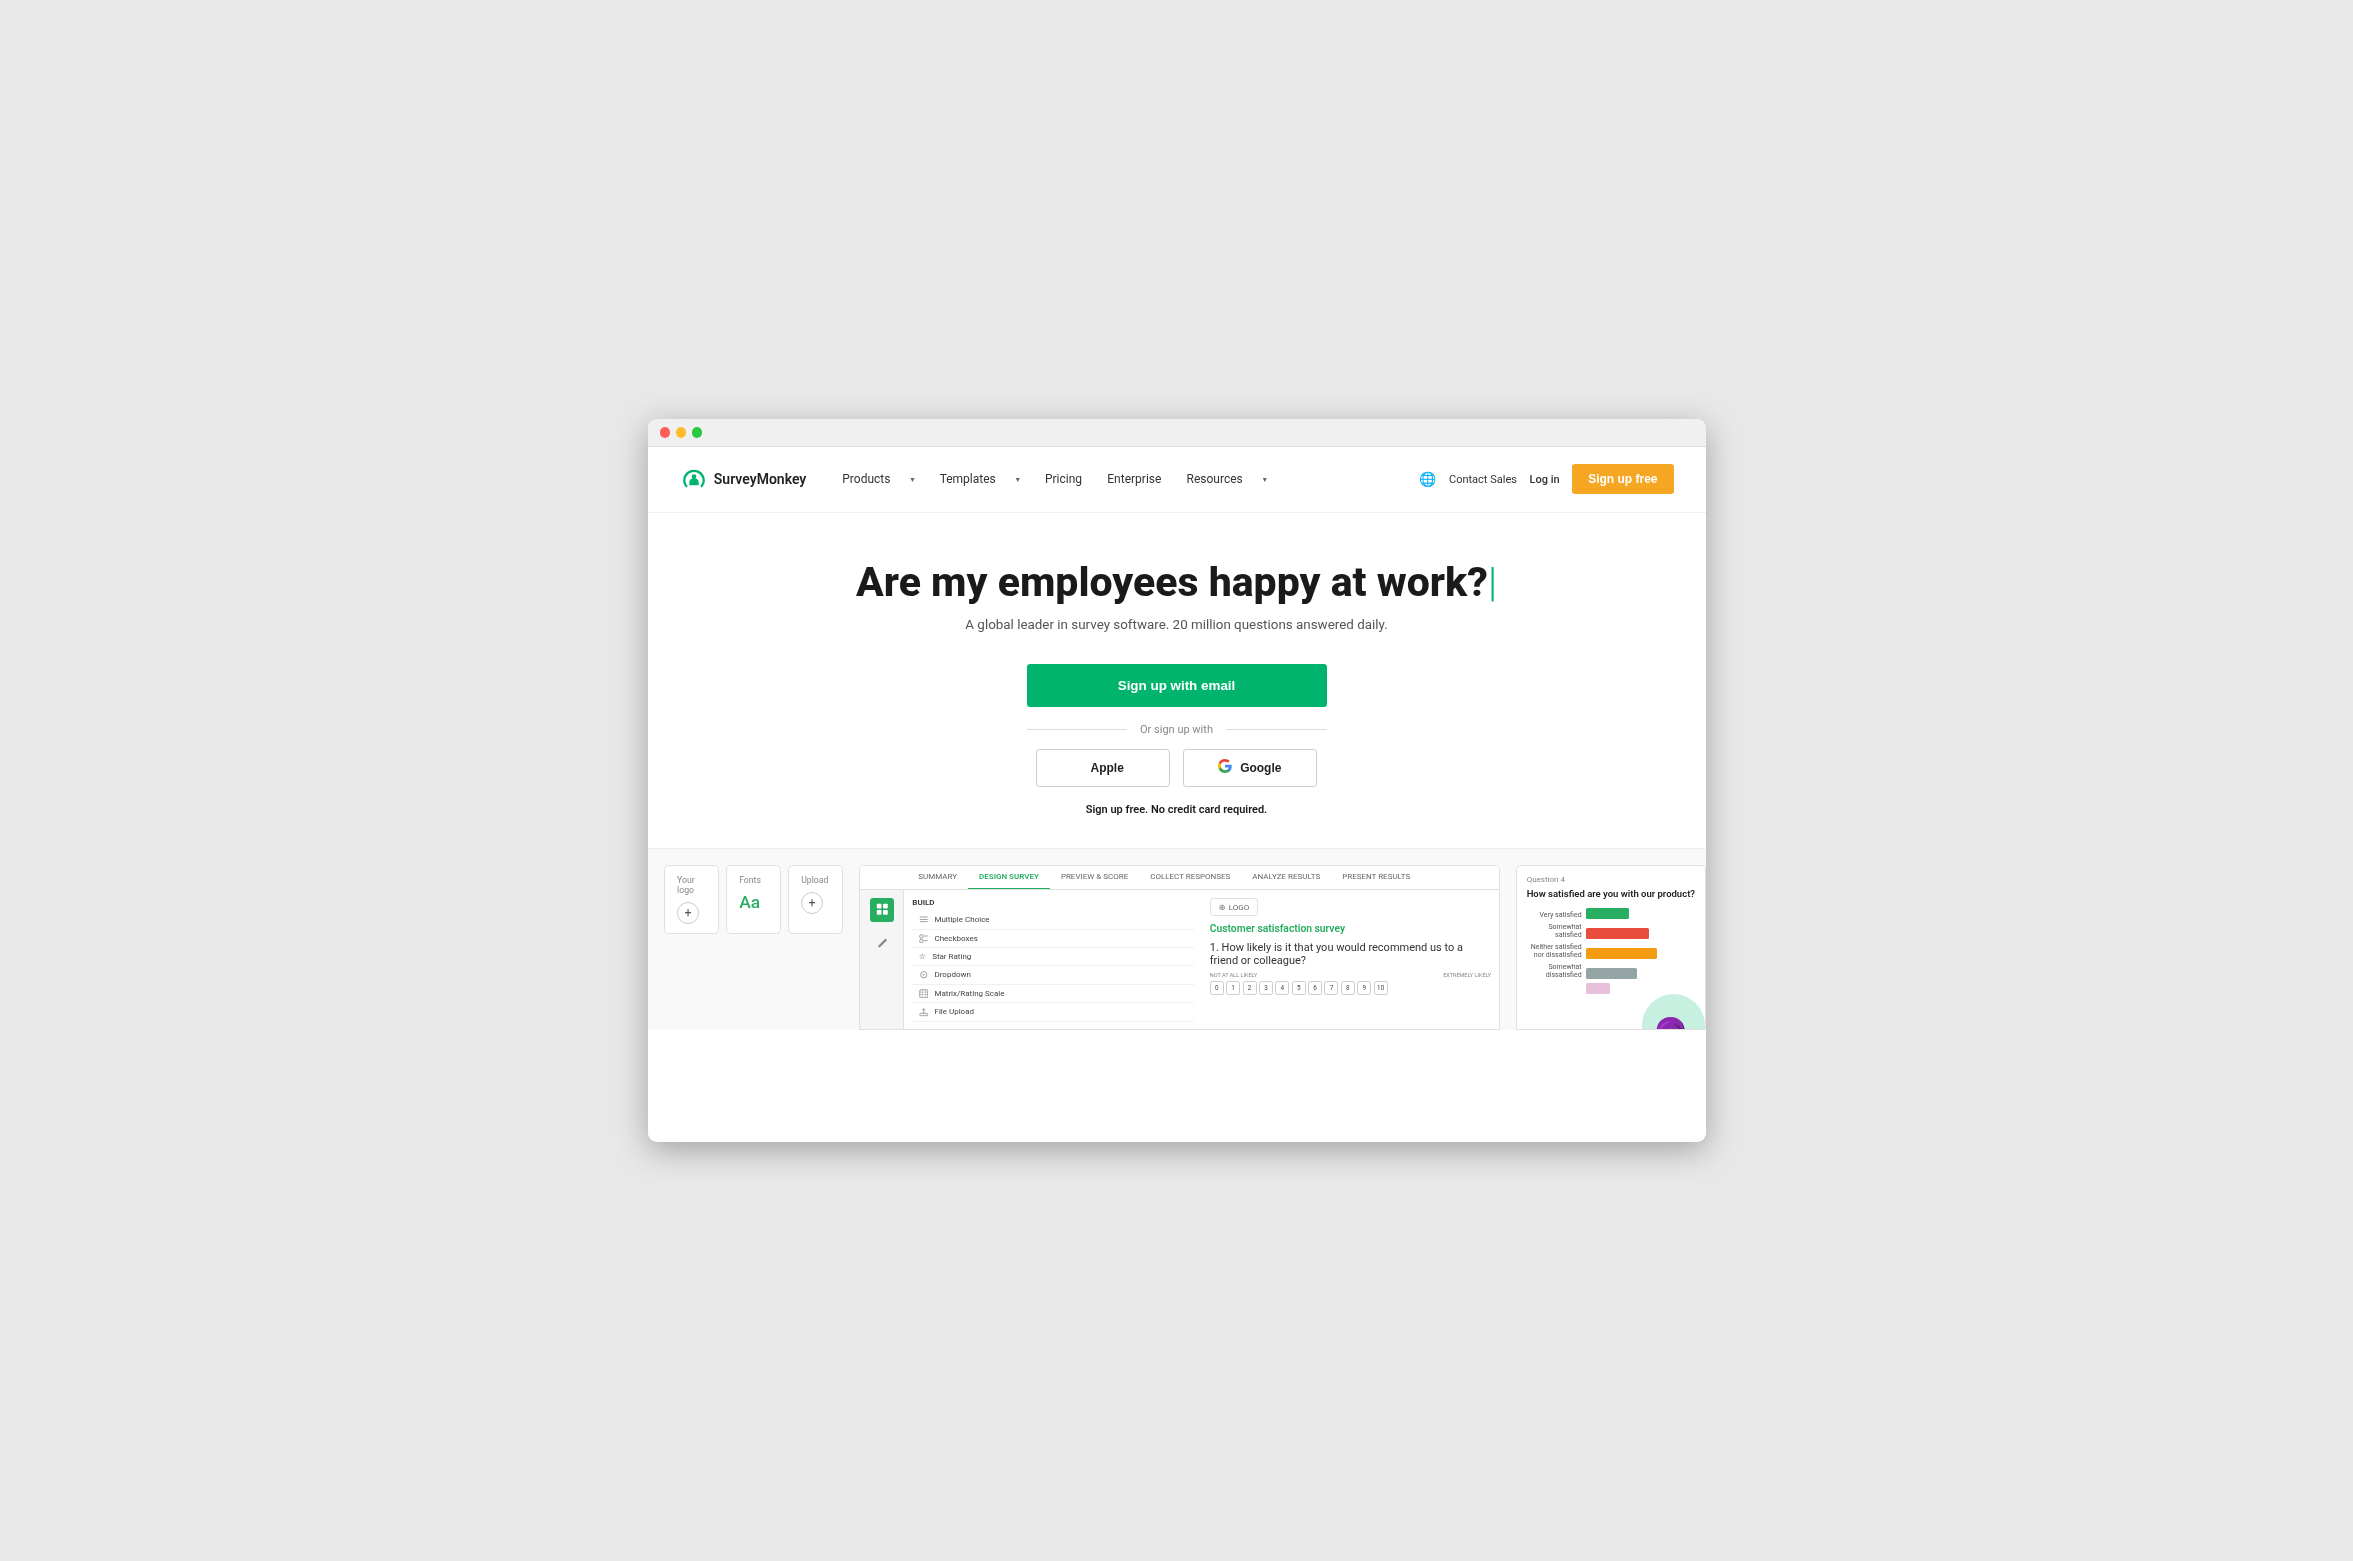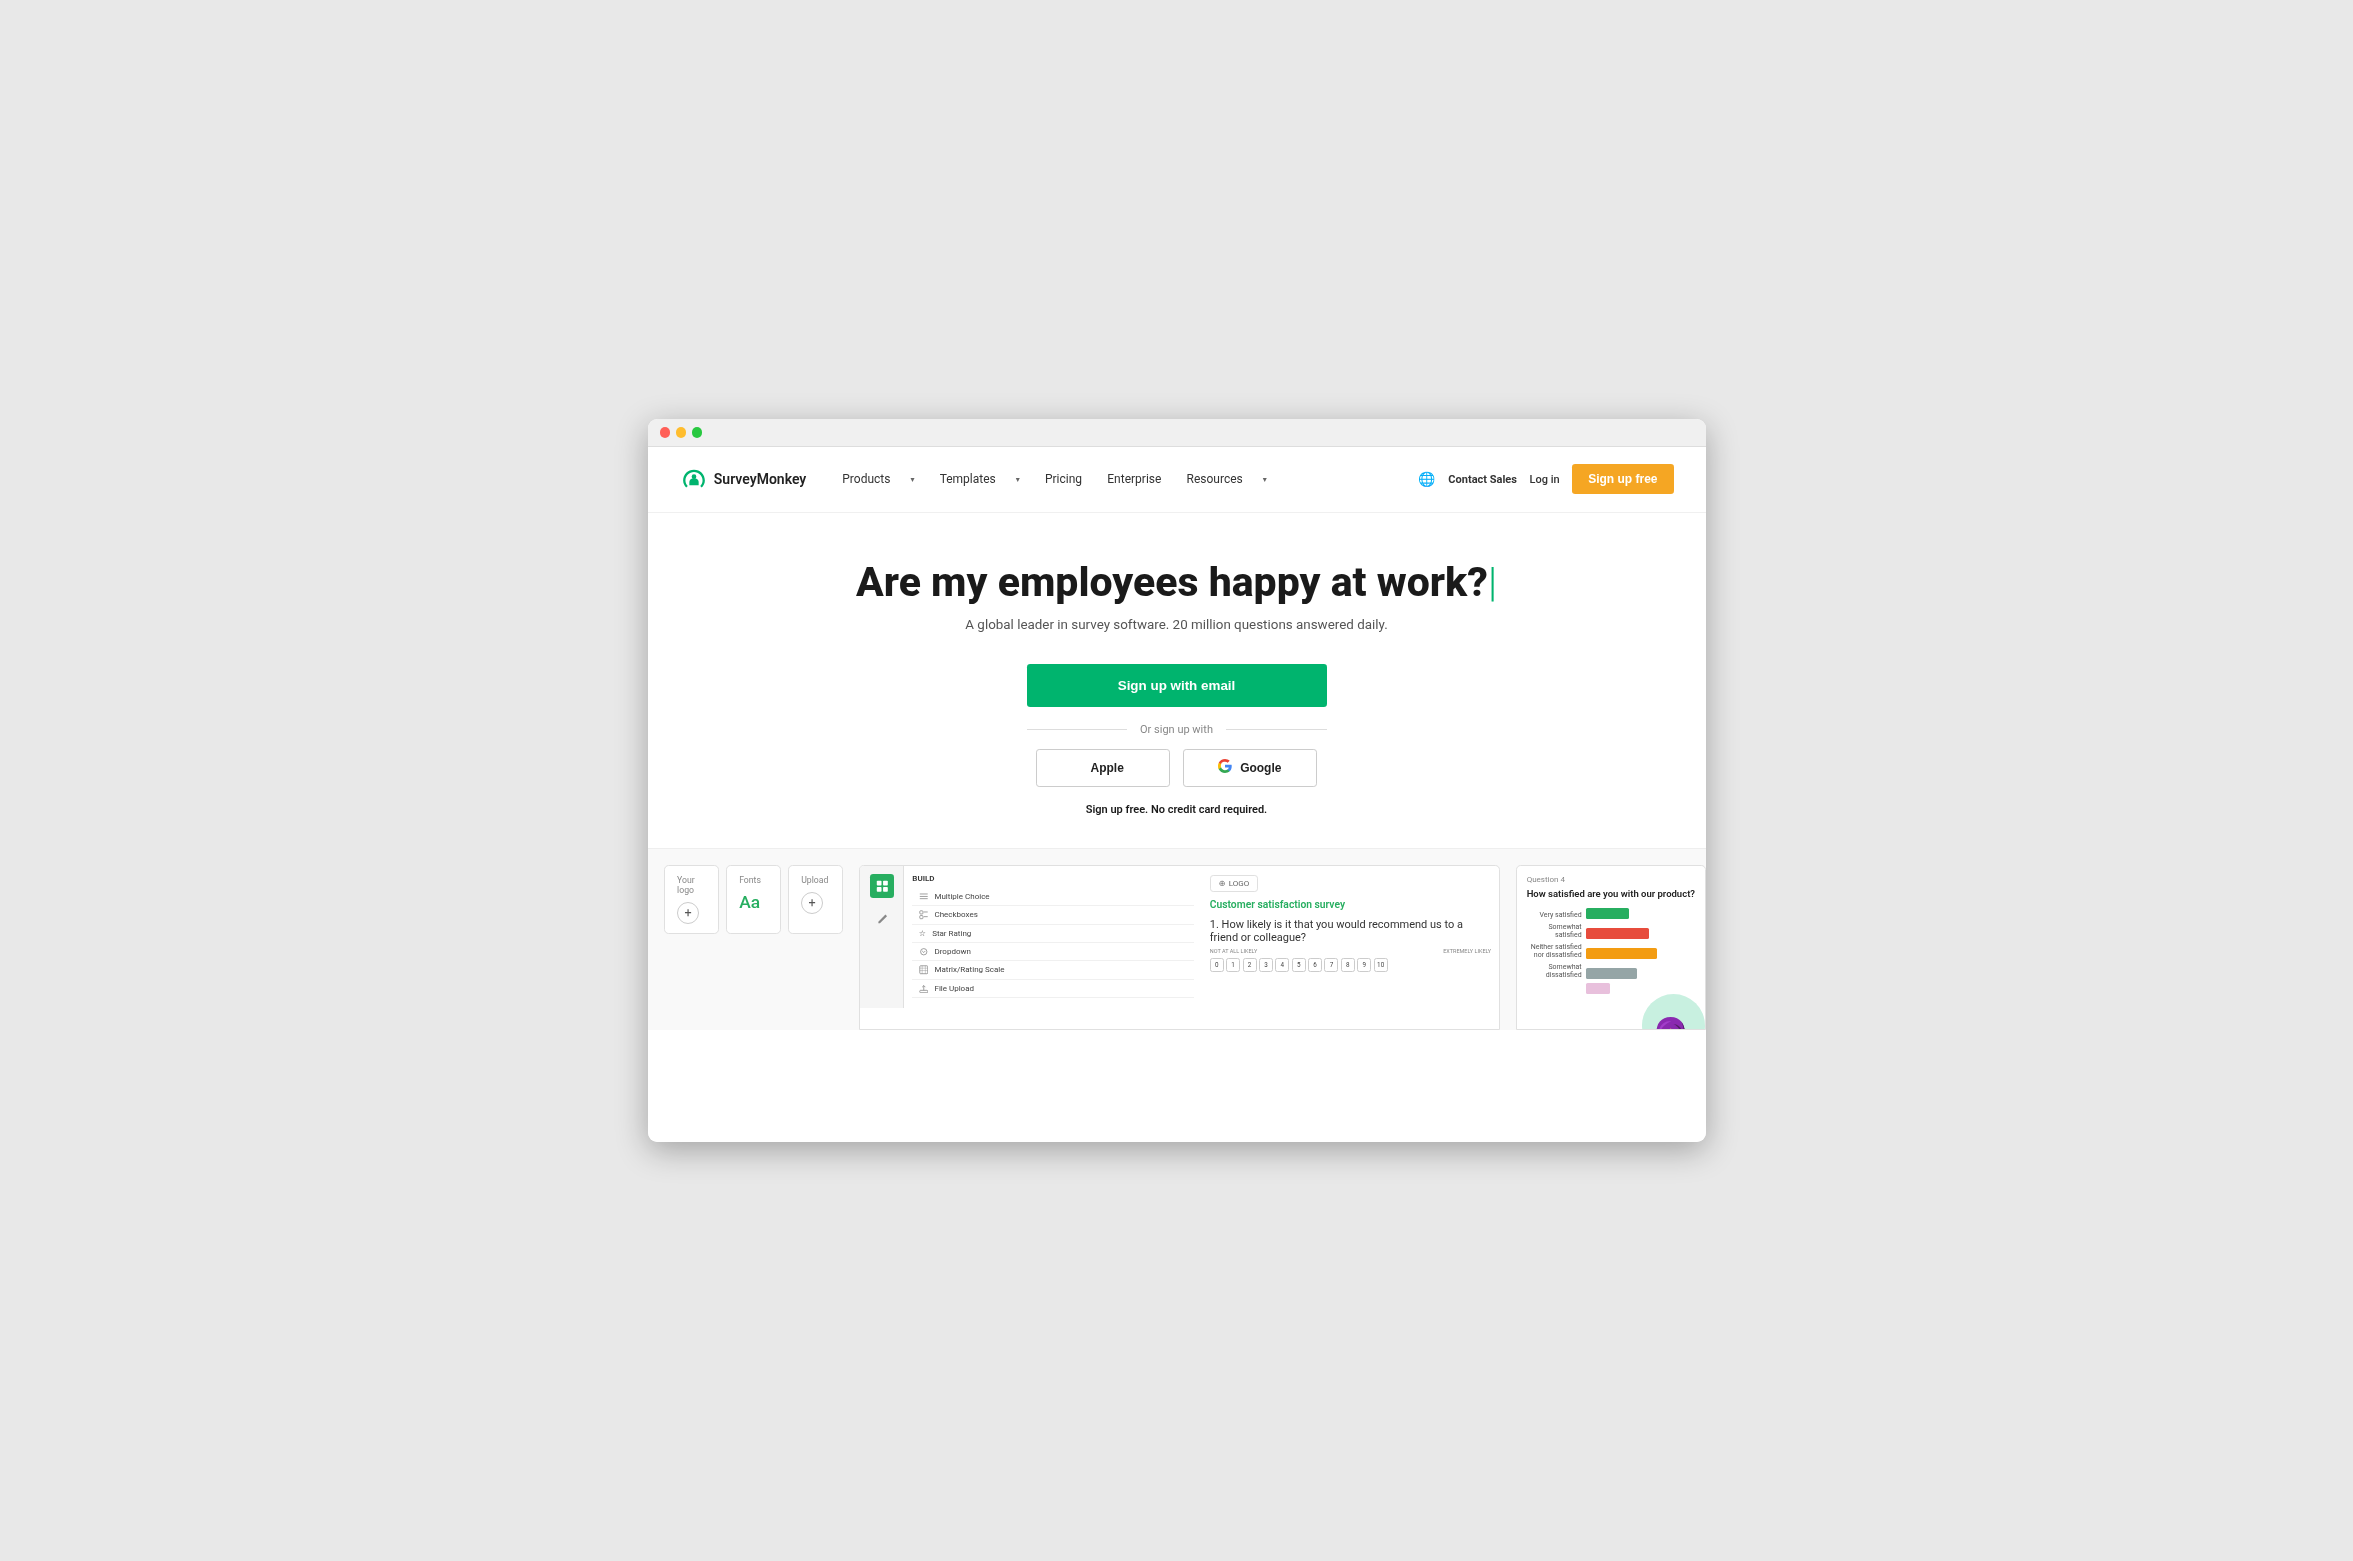--- a/index.html
+++ b/index.html
@@ -89,21 +89,21 @@
     .nav-right {
       display: flex;
       align-items: center;
       gap: 12.6px;
     }
     .globe-icon { font-size: 14px; color: #555; cursor: pointer; }
     .contact-sales {
       font-size: 11px;
       color: #333;
       cursor: pointer;
-      font-weight: 700;
+      font-weight: 400;
     }
     .login-link {
       font-size: 11px;
       color: #333;
       cursor: pointer;
       font-weight: 500;
     }
     .signup-btn {
       background: #f5a623;
       color: #fff;
@@ -487,20 +487,28 @@
             <div class="demo-card-font">Aa</div>
           </div>
           <div class="demo-card" style="flex:1;">
             <div class="demo-card-label">Upload</div>
             <div class="demo-card-add">+</div>
           </div>
         </div>
       </div>
 
       <div class="demo-main">
+        <div class="demo-tabs">
+          <div class="demo-tab">SUMMARY</div>
+          <div class="demo-tab active">DESIGN SURVEY</div>
+          <div class="demo-tab">PREVIEW &amp; SCORE</div>
+          <div class="demo-tab">COLLECT RESPONSES</div>
+          <div class="demo-tab">ANALYZE RESULTS</div>
+          <div class="demo-tab">PRESENT RESULTS</div>
+        </div>
         <div class="demo-body">
           <div class="demo-sidebar">
             <div class="demo-sidebar-icon active">
               <svg width="12.6" height="12.6" viewBox="0 0 16 16" fill="white">
                 <rect x="1" y="1" width="6" height="6" rx="1"></rect>
                 <rect x="9" y="1" width="6" height="6" rx="1"></rect>
                 <rect x="1" y="9" width="6" height="6" rx="1"></rect>
                 <rect x="9" y="9" width="6" height="6" rx="1"></rect>
               </svg>
             </div>

